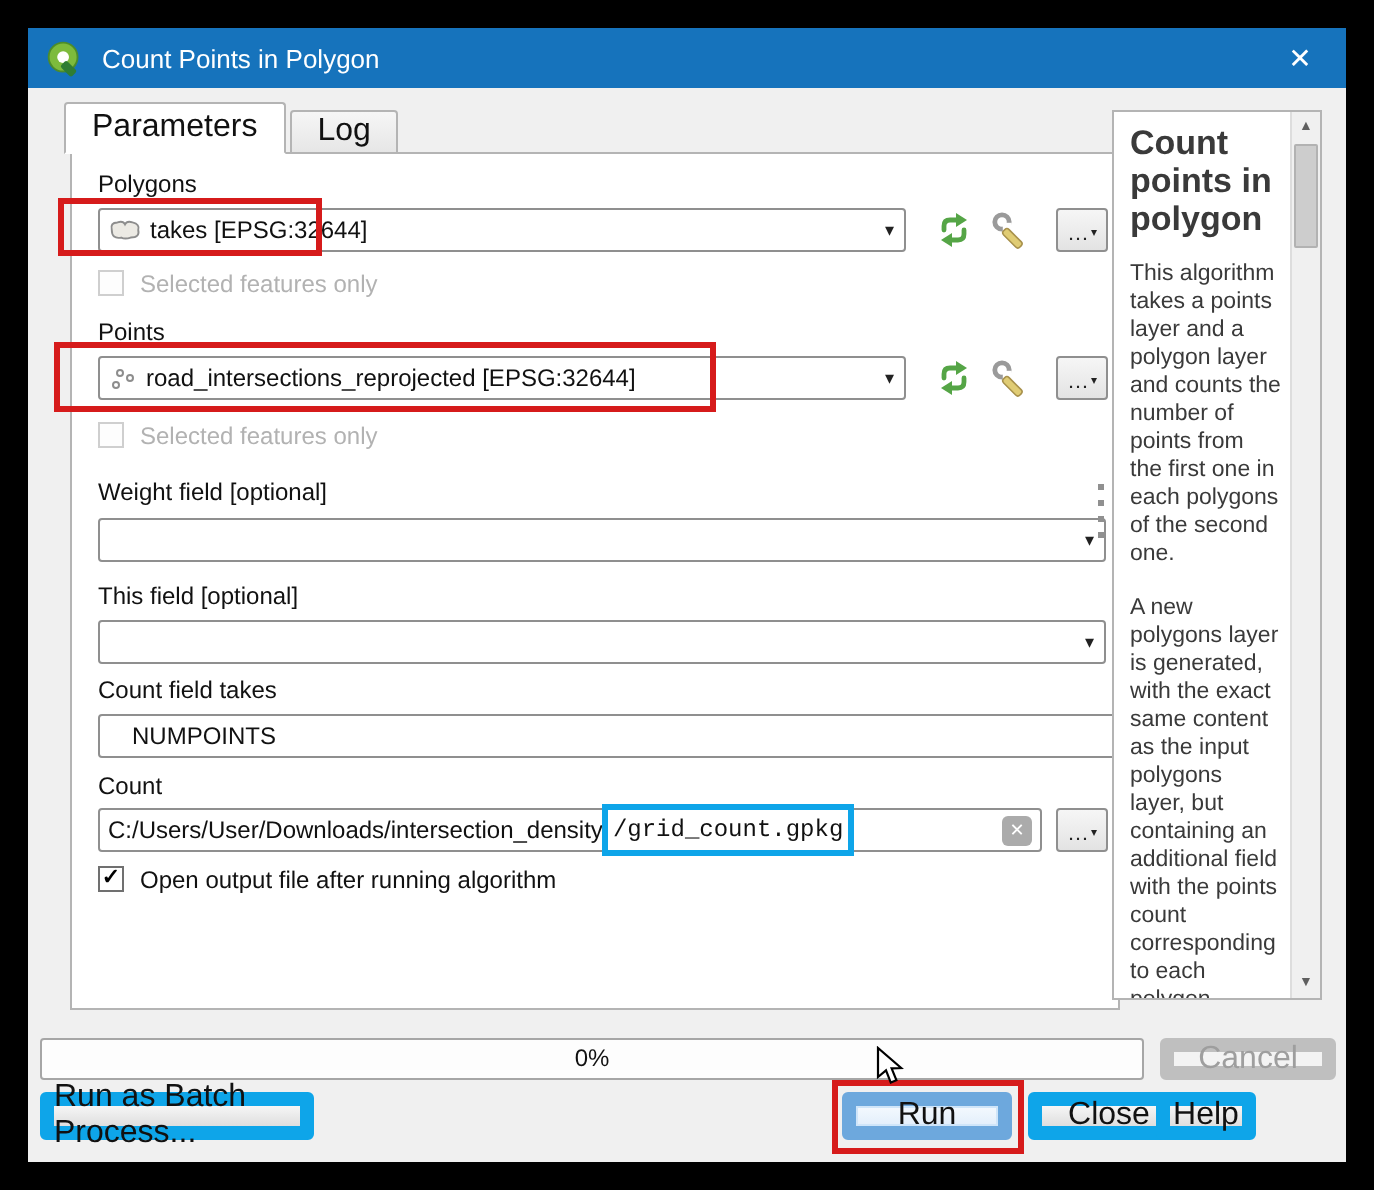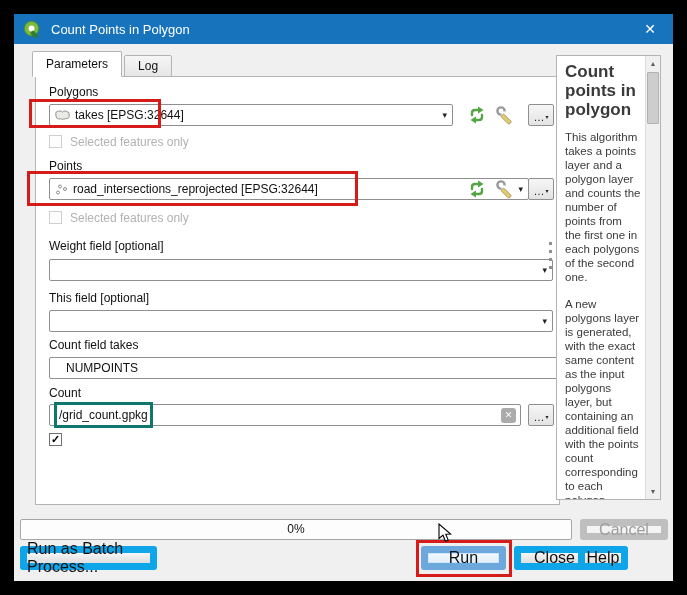--- a/index.html
+++ b/index.html
@@ -9,21 +9,21 @@
 
   
   .titlebar{position:absolute;left:0;top:0;right:0;height:30px;background:#1673bc;display:flex;align-items:center;}
   .qgis-logo{margin-left:9px;width:19px;height:19px;flex:0 0 auto;}
   .title-text{color:#fff;font-size:13px;margin-left:9px;white-space:nowrap;}
   .close-btn{position:absolute;right:0;top:0;width:46px;height:30px;color:#fff;font-size:14px;
              display:flex;align-items:center;justify-content:center;cursor:default;}
 
   
   .tabbar{position:absolute;left:18px;top:38px;height:25px;display:flex;align-items:flex-end;z-index:3;}
-  .tab{font-size:12px;color:#111;padding:0 13px;background:linear-gradient(#f6f6f6,#e6e6e6);
+  .tab{font-size:16px;color:#111;padding:0 13px;background:linear-gradient(#f6f6f6,#e6e6e6);
        border:1px solid #b4b4b4;height:20px;line-height:20px;border-radius:2px 2px 0 0;margin-right:2px;}
   .tab.active{background:#fff;height:24px;line-height:24px;border-bottom:1px solid #fff;}
 
   .tabpage{position:absolute;left:21px;top:62px;width:525px;height:429px;background:#fff;
            border:1px solid #b4b4b4;box-sizing:border-box;}
 
   .flabel{position:absolute;font-size:12px;color:#111;white-space:nowrap;}
   .combo,.textbox{position:absolute;height:22px;box-sizing:border-box;border:1px solid #8f8f8f;border-radius:2px;
          background:#fff;display:flex;align-items:center;font-size:12px;color:#111;padding:0 18px 0 4px;overflow:visible;}
   .textbox{padding-right:4px;}
@@ -38,21 +38,21 @@
   .toolbtn .mini{font-size:6px;margin-left:1px;}
 
   .cb{position:absolute;width:13px;height:13px;border:1px solid #707070;background:#fff;box-sizing:border-box;
       font-size:11px;line-height:11px;text-align:center;font-weight:bold;color:#000;}
   .cb.disabled{border-color:#cfcfcf;background:#fdfdfd;}
   .cb-label{position:absolute;font-size:12px;color:#111;white-space:nowrap;}
   .cb-label.disabled{color:#b2b2b2;}
 
   .textinput{position:absolute;box-sizing:border-box;height:22px;border:1px solid #8f8f8f;border-radius:2px;
              font-size:12px;padding:0 4px;font-family:inherit;color:#111;background:#fff;}
-  .hl-red{border:3px solid #0f766e;padding:3px 2px;white-space:pre;background:transparent;}
+  .hl-red{border:3px solid #0ea5e9;padding:3px 2px;white-space:pre;background:transparent;font-family:Liberation Mono, monospace;}
   .prefix{white-space:pre;}
   .clear-x{margin-left:auto;width:15px;height:15px;background:#ababab;border-radius:3px;color:#fff;
            font-size:9px;line-height:15px;text-align:center;flex:0 0 auto;}
 
   .splitter{position:absolute;left:535px;top:228px;width:3px;height:30px;
             background:repeating-linear-gradient(to bottom,#909090 0 3px,transparent 3px 8px);}
 
   
   .helppanel{position:absolute;left:542px;top:41px;width:105px;height:445px;background:#fff;
              border:1px solid #b4b4b4;box-sizing:border-box;}
@@ -132,21 +132,21 @@
       </span>
       <span class="toolbtn" style="left:492px;top:27px">
         <span>…</span>
           <span class="mini">▾</span>
       </span>
 
       <span class="cb disabled" style="left:13px;top:58px"></span>
       <span class="cb-label disabled" style="left:34px;top:58px">Selected features only</span>
 
       <div class="flabel" style="left:13px;top:82px">Points</div>
-      <div class="combo" style="left:13px;top:101px;width:480px">
+      <div class="combo" style="left:13px;top:101px;width:404px">
         <span class="lyr-icon">
           <svg width="15" height="13" viewBox="0 0 15 13">
             <circle cx="4" cy="9.5" r="1.5" fill="none" stroke="#8d8d8d" stroke-width="1"></circle>
             <circle cx="6" cy="3.5" r="1.5" fill="none" stroke="#8d8d8d" stroke-width="1"></circle>
             <circle cx="11" cy="6" r="1.5" fill="none" stroke="#8d8d8d" stroke-width="1"></circle>
           </svg>
         </span>
         <span class="val">road_intersections_reprojected [EPSG:32644]</span>
         <span class="arrow">▾</span>
       </div>
@@ -185,29 +185,31 @@
       <div class="combo" style="left:13px;top:233px;width:504px">
         <span class="val"></span>
         <span class="arrow">▾</span>
       </div>
 
       <div class="flabel" style="left:13px;top:261px">Count field takes</div>
       <input class="textinput" style="left: 13px; top: 280px; width: 609px; padding-left: 16px;" readonly="" value="NUMPOINTS">
 
       <div class="flabel" style="left:13px;top:309px">Count</div>
       <div class="textbox" style="left:13px;top:327px;width:472px">
+        <span class="prefix">C:/Users/User/Downloads/intersection_density</span>
           <span class="hl-red">/grid_count.gpkg</span>
         <span class="clear-x"><span>✕</span></span>
       </div>
       <span class="toolbtn" style="left:492px;top:327px">
         <span>…</span>
           <span class="mini">▾</span>
       </span>
 
       <span class="cb" style="left:13px;top:356px"><span>✓</span></span>
+      <span class="cb-label" style="left:34px;top:356px">Open output file after running algorithm</span>
     </div>
 
     <div class="splitter"></div>
 
     <div class="helppanel">
       <div class="help-content">
         <div class="help-title">Count points in polygon</div>
         <p class="help-p">This algorithm takes a points layer and a polygon layer and counts the number of points from the first one in each polygons of the second one.</p>
         <p class="help-p">A new polygons layer is generated, with the exact same content as the input polygons layer, but containing an additional field with the points count corresponding to each polygon.</p>
 

